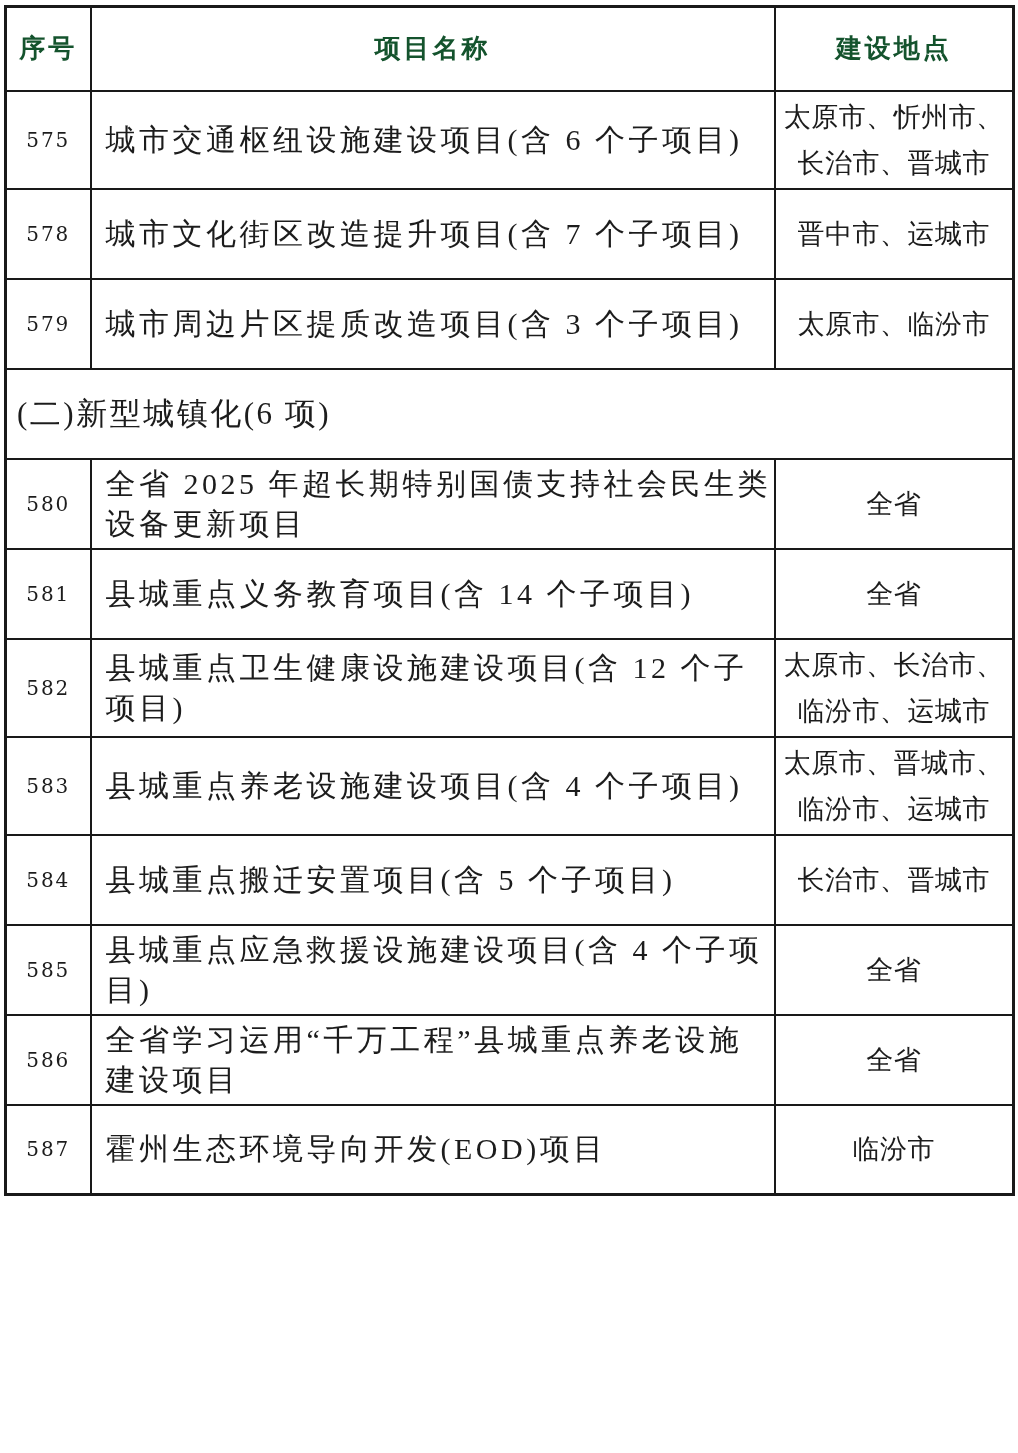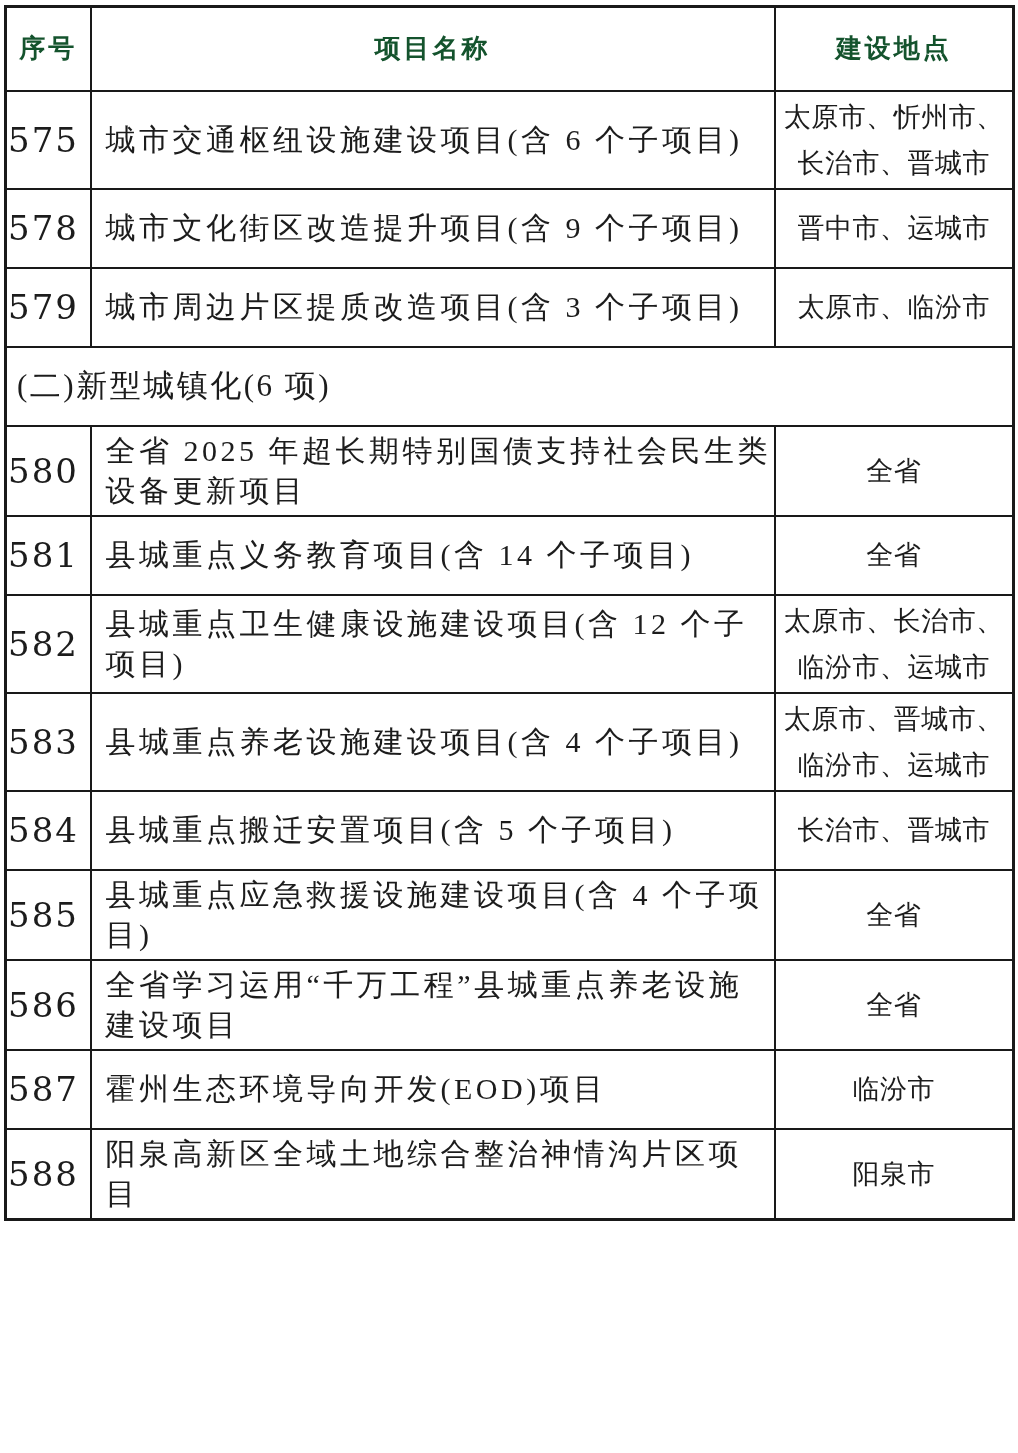--- a/index.html
+++ b/index.html
@@ -24,35 +24,35 @@
   }
   col.c-no   { width: 85px; }
   col.c-name { width: 684px; }
   col.c-loc  { width: 239px; }
   th, td {
     border: 2px solid #191919;
     vertical-align: middle;
     overflow: hidden;
   }
   thead tr { height: 84px; }
-  tbody tr { height: 79px; }
+  tbody tr { height: 90px; }
   th {
     font-family: "Liberation Sans", "DejaVu Sans", sans-serif;
     font-weight: 700;
     font-size: 26px;
     letter-spacing: 3px;
     color: #14532d;
     text-align: center;
     padding: 0 2px;
   }
   td.cell-no {
     font-family: "DejaVu Serif", "Liberation Serif", serif;
-    font-size: 34px;
+    font-size: 20px;
     letter-spacing: 2px;
-    text-align: left;
+    text-align: center;
   }
   td.cell-name {
     font-family: "Liberation Serif", "DejaVu Serif", serif;
     font-size: 30px;
     letter-spacing: 3.5px;
     line-height: 40px;
     text-align: left;
     padding: 4px 2px 4px 14px;
   }
   td.cell-loc {
@@ -89,21 +89,21 @@
       </tr>
     </thead>
     <tbody>
       <tr>
         <td class="cell-no">575</td>
         <td class="cell-name">城市交通枢纽设施建设项目(含 6 个子项目)</td>
         <td class="cell-loc">太原市、忻州市、长治市、晋城市</td>
       </tr>
       <tr>
         <td class="cell-no">578</td>
-        <td class="cell-name">城市文化街区改造提升项目(含 9 个子项目)</td>
+        <td class="cell-name">城市文化街区改造提升项目(含 7 个子项目)</td>
         <td class="cell-loc">晋中市、运城市</td>
       </tr>
       <tr>
         <td class="cell-no">579</td>
         <td class="cell-name">城市周边片区提质改造项目(含 3 个子项目)</td>
         <td class="cell-loc">太原市、临汾市</td>
       </tr>
       <tr>
         <td class="cell-section" colspan="3">(二)新型城镇化(6 项)</td>
       </tr>
@@ -140,20 +140,15 @@
       <tr>
         <td class="cell-no">586</td>
         <td class="cell-name">全省学习运用“千万工程”县城重点养老设施建设项目</td>
         <td class="cell-loc">全省</td>
       </tr>
       <tr>
         <td class="cell-no">587</td>
         <td class="cell-name">霍州生态环境导向开发(EOD)项目</td>
         <td class="cell-loc">临汾市</td>
       </tr>
-      <tr>
-        <td class="cell-no">588</td>
-        <td class="cell-name">阳泉高新区全域土地综合整治神情沟片区项目</td>
-        <td class="cell-loc">阳泉市</td>
-      </tr>
     </tbody>
   </table>
 </div>
 
 </body></html>

